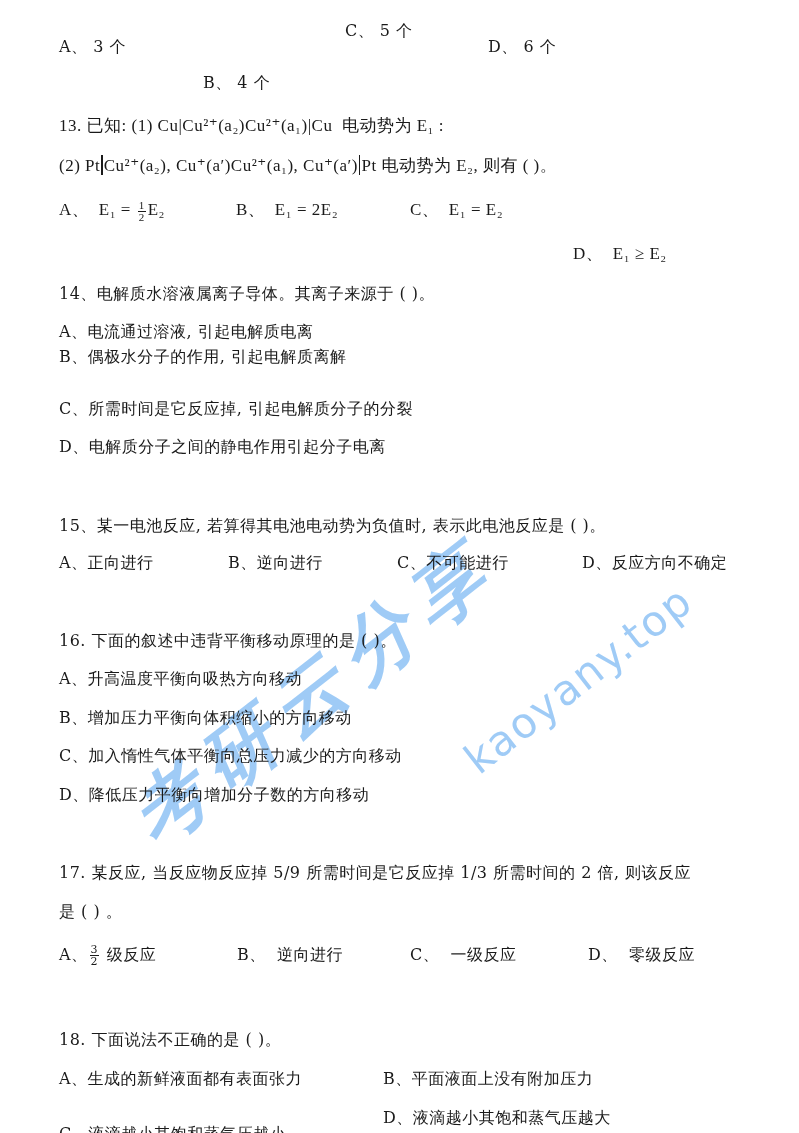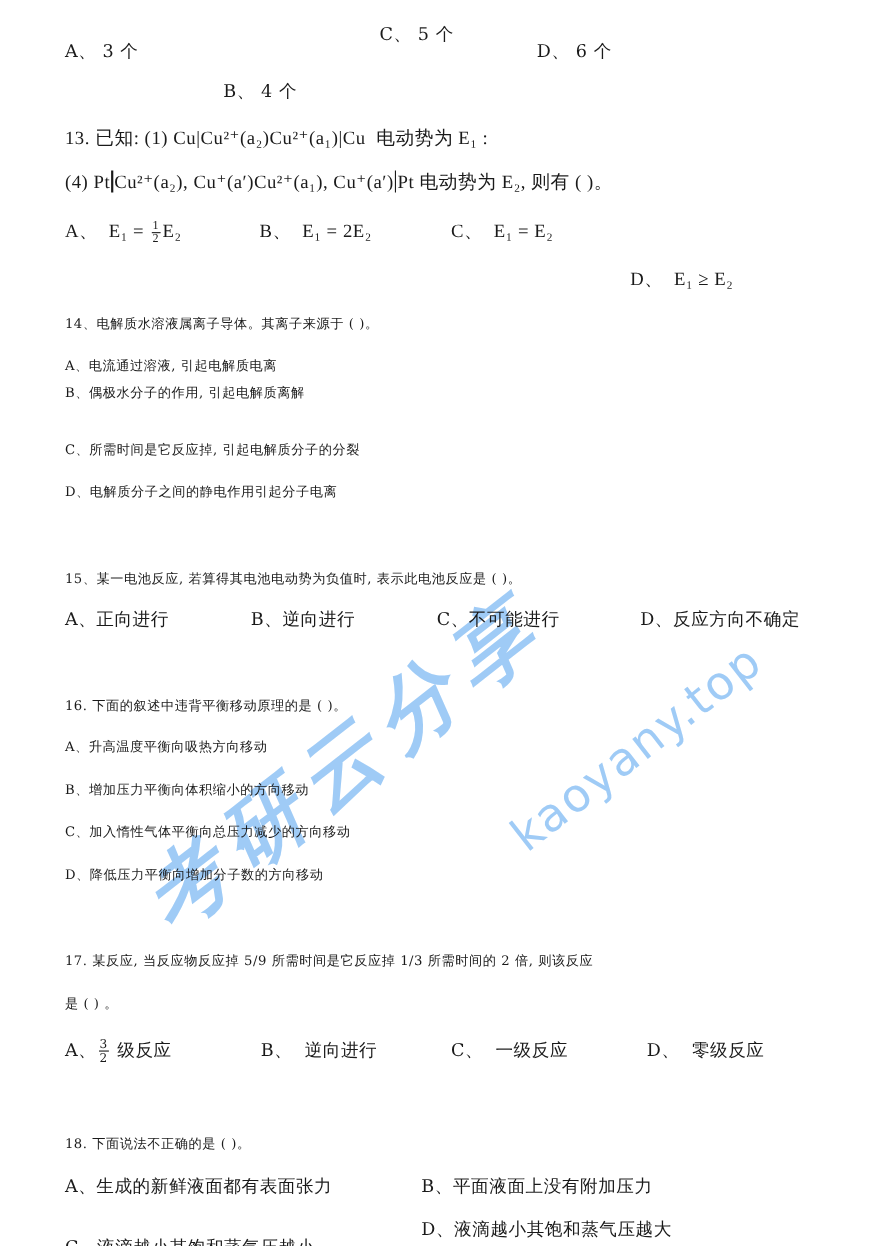--- a/index.html
+++ b/index.html
@@ -2,21 +2,21 @@
 <html><head>
 <meta charset="utf-8">
 <style>
   html, body { margin: 0; padding: 0; background: #ffffff; }
   body {
     width: 799px; height: 1133px; position: relative; overflow: hidden;
     font-family: "DejaVu Serif", "Liberation Serif", serif;
     color: #1a1a1a;
   }
   .line {
-    position: absolute; left: 59px; font-size: 12px; line-height: 22px;
+    position: absolute; left: 59px; font-size: 16px; line-height: 22px;
     white-space: nowrap; letter-spacing: 0.5px;
   }
   .opt { position: absolute; font-size: 16px; line-height: 22px; white-space: nowrap; letter-spacing: 0.5px; }
   .math { font-family: "Liberation Serif", "DejaVu Serif", serif; font-size: 17px; }
   .frac { display: inline-flex; flex-direction: column; align-items: center; vertical-align: middle; font-size: 11px; line-height: 11px; margin: 0 2px; }
   .frac .num { border-bottom: 1px solid #1a1a1a; padding: 0 1px; }
   .bar { display: inline-block; width: 1.5px; height: 20px; background: #1a1a1a; vertical-align: -4px; margin: 0 1px; }
   .wm { position: absolute; pointer-events: none; color: #8fc3f5; opacity: 0.85; }
   .wm-cn { font-family: "DejaVu Sans", sans-serif; font-size: 74px; font-weight: bold; transform: rotate(-38deg); transform-origin: left top; left: 110px; top: 790px; letter-spacing: 14px; font-style: italic; }
   .wm-url { font-family: "DejaVu Sans", sans-serif; font-size: 42px; transform: rotate(-38deg); transform-origin: left top; left: 455px; top: 745px; letter-spacing: 2px; }
@@ -32,21 +32,21 @@
   <div class="opt" style="left:203px; top:36px;margin-top:36px;"><span>B、</span> <span>4 个</span></div>
   <div class="opt" style="left:345px; top:20px;"><span>C、</span> <span>5 个</span></div>
   <div class="opt" style="left:488px; top:36px;"><span>D、</span> <span>6 个</span></div>
 </div>
 
 <div>
   <div class="line math" style="top:115px;">
     <span>13.</span> <span>已知: (1) </span><span>Cu|Cu²⁺(a₂)Cu²⁺(a₁)|Cu</span>&nbsp; <span>电动势为 E₁ :</span>
   </div>
   <div class="line math" style="top:155px;">
-    <span>(4) Pt</span><span class="bar"></span><span>Cu²⁺(a₂), Cu⁺(a′)Cu²⁺(a₁), Cu⁺(a′)</span><span class="bar"></span><span>Pt  电动势为 E₂, 则有 (   )。</span>
+    <span>(2) Pt</span><span class="bar"></span><span>Cu²⁺(a₂), Cu⁺(a′)Cu²⁺(a₁), Cu⁺(a′)</span><span class="bar"></span><span>Pt  电动势为 E₂, 则有 (   )。</span>
   </div>
   <div class="opt math" style="left:59px; top:199px;">
     <span>A、</span>&nbsp; <span>E₁ = </span><span class="frac">
         <span class="num">1</span>
         <span>2</span>
       </span><span>E₂</span>
   </div>
   <div class="opt math" style="left:236px; top:199px;"><span>B、</span>&nbsp; <span>E₁ = 2E₂</span></div>
   <div class="opt math" style="left:410px; top:199px;"><span>C、</span>&nbsp; <span>E₁ = E₂</span></div>
   <div class="opt math" style="left:573px; top:199px;margin-top:44px;"><span>D、</span>&nbsp; <span>E₁ ≥ E₂</span></div>

